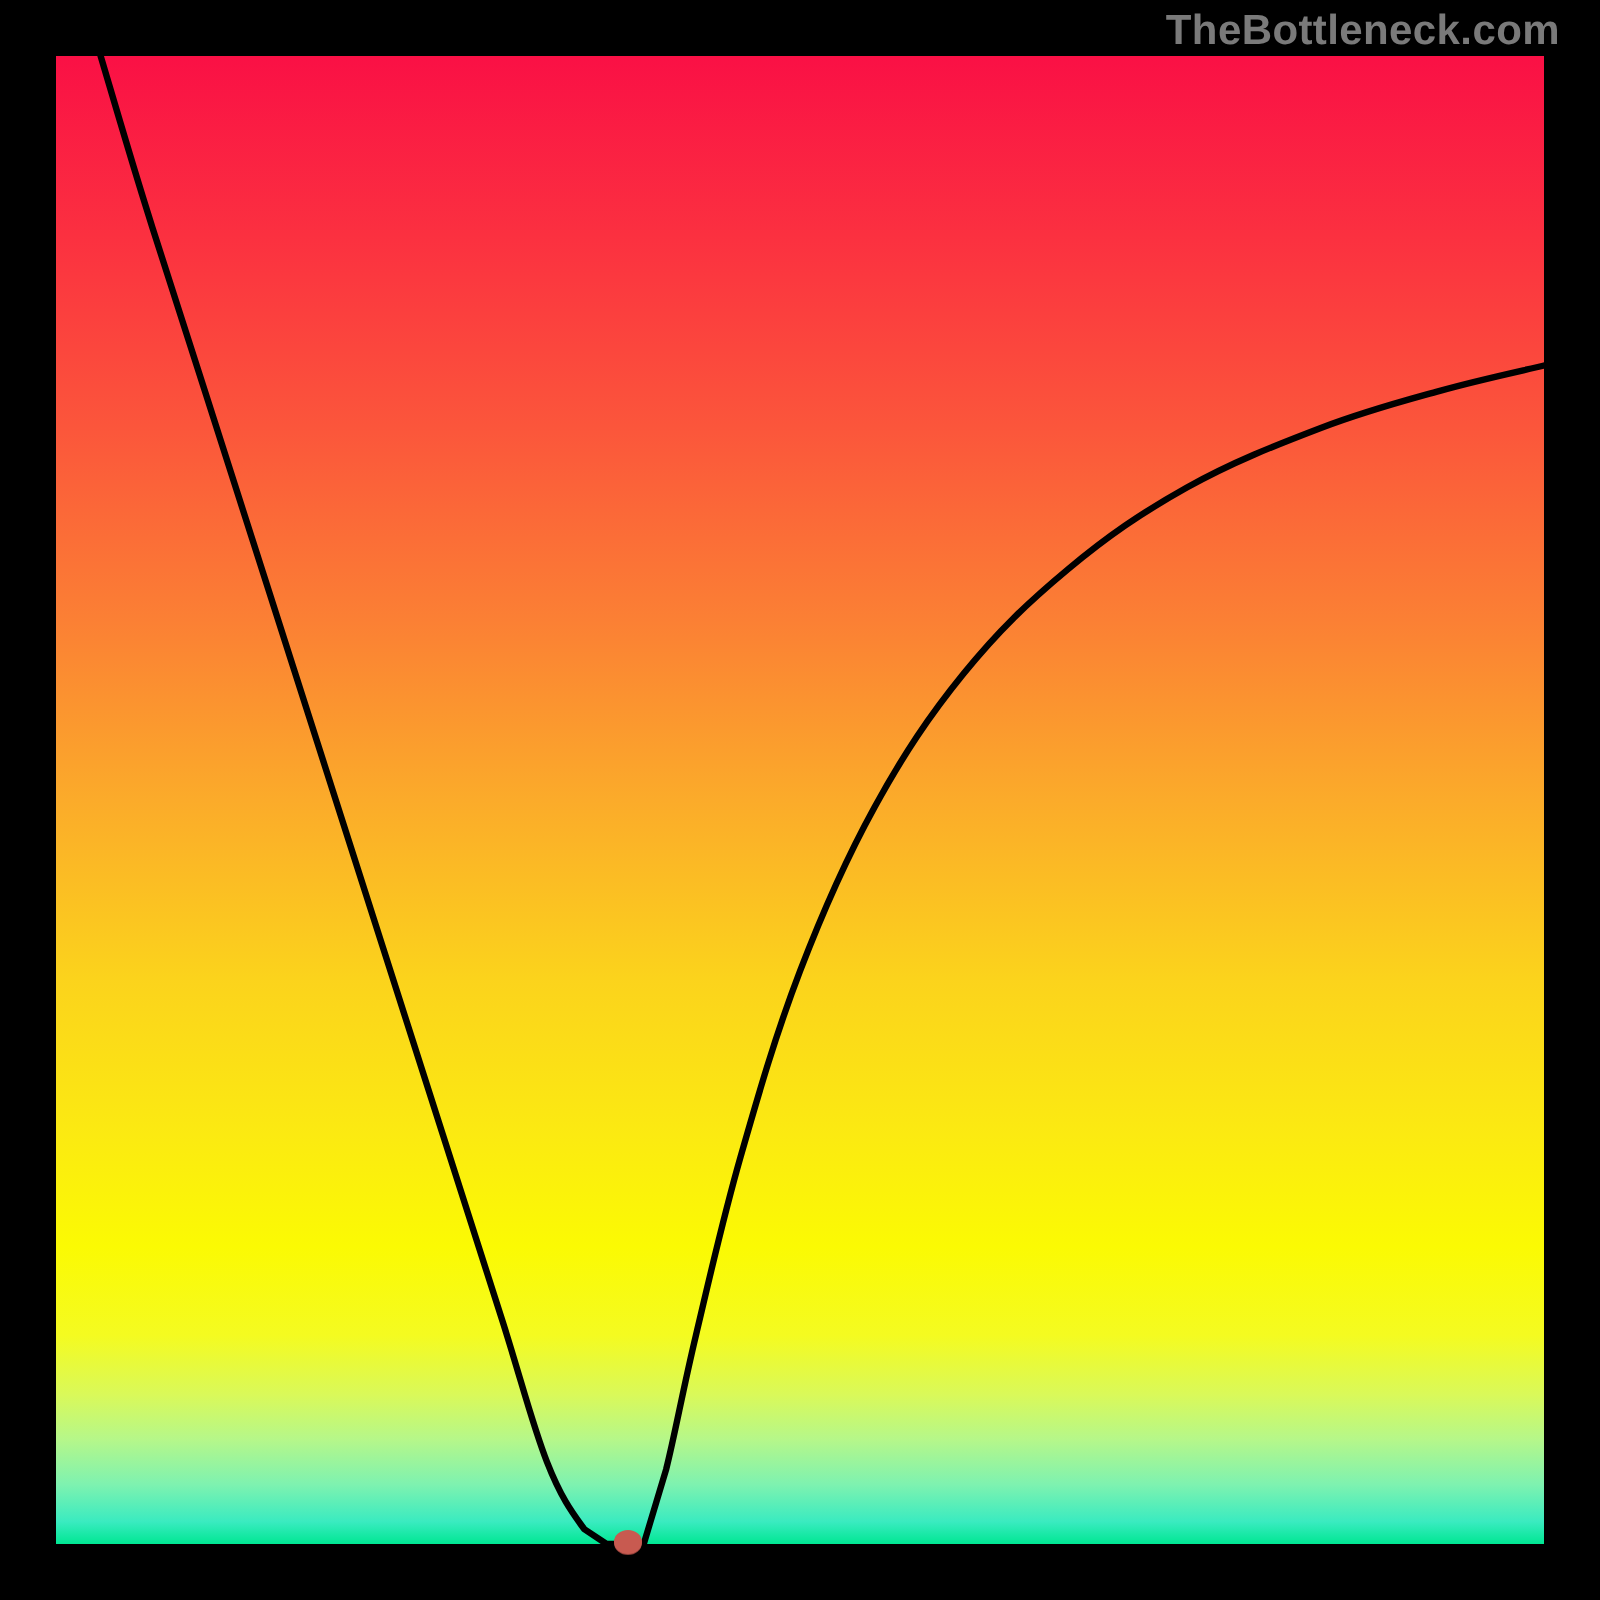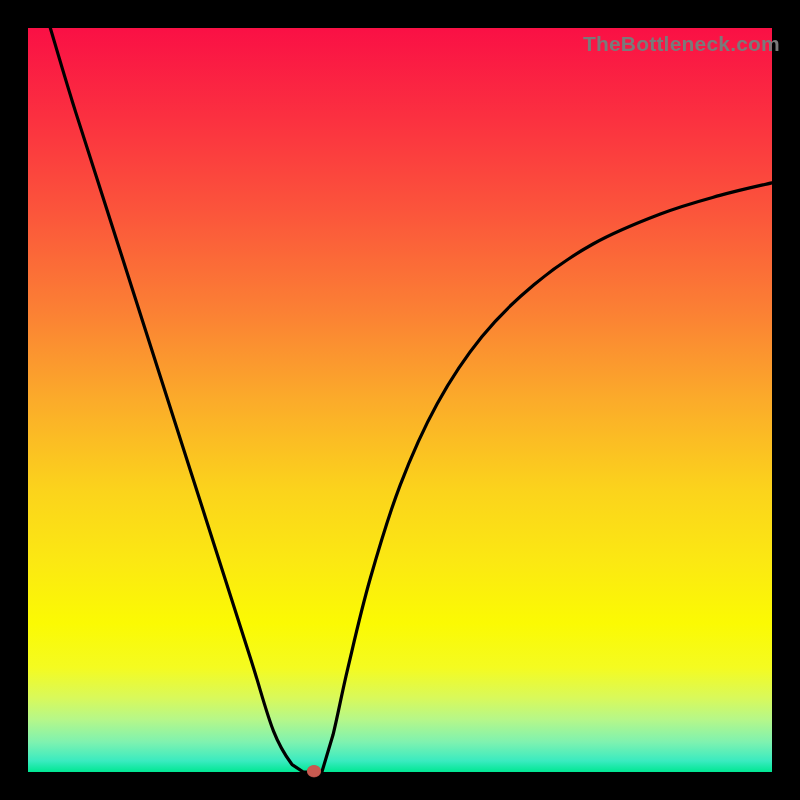--- a/index.html
+++ b/index.html
@@ -19,21 +19,20 @@
   }
   .watermark {
     position: absolute;
     top: 4px;
     right: 20px;
     color: #7a7a7a;
     font-size: 21px;
     font-weight: 600;
     letter-spacing: 0.2px;
     z-index: 2;
-    margin-top: 28px;
   }
   .plot-outer {
     position: absolute;
     left: 28px;
     top: 28px;
     width: 744px;
     height: 744px;
     background: #000;
     box-sizing: border-box;
   }

